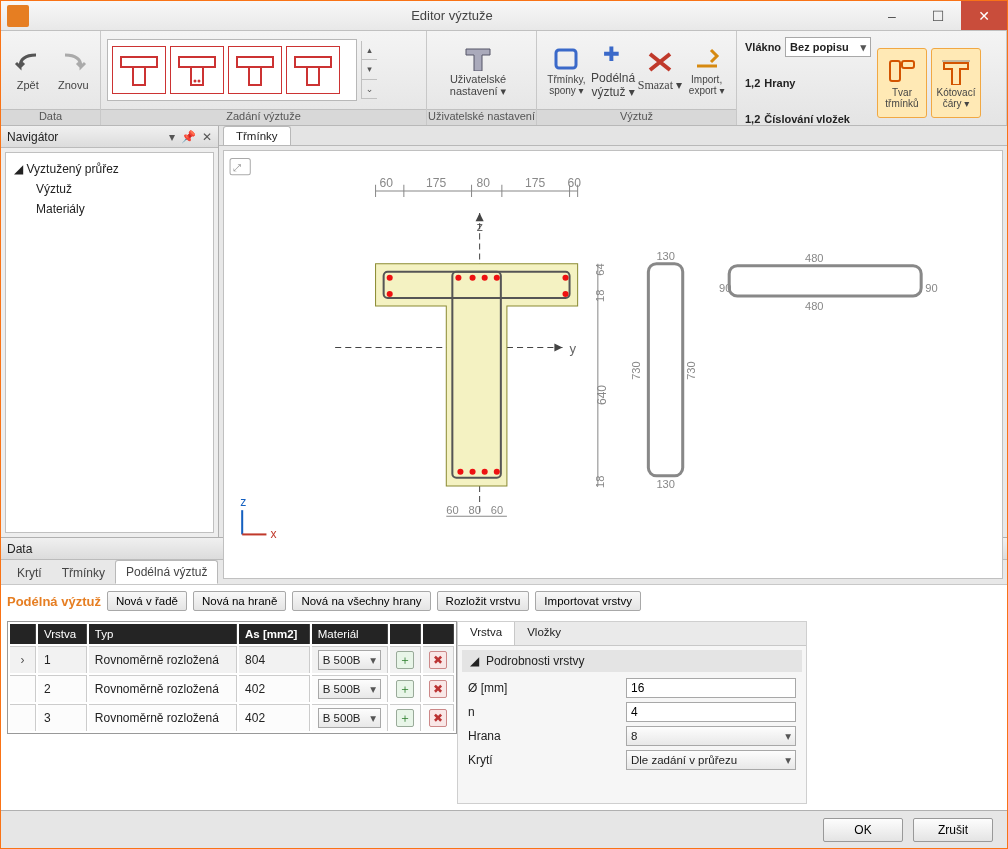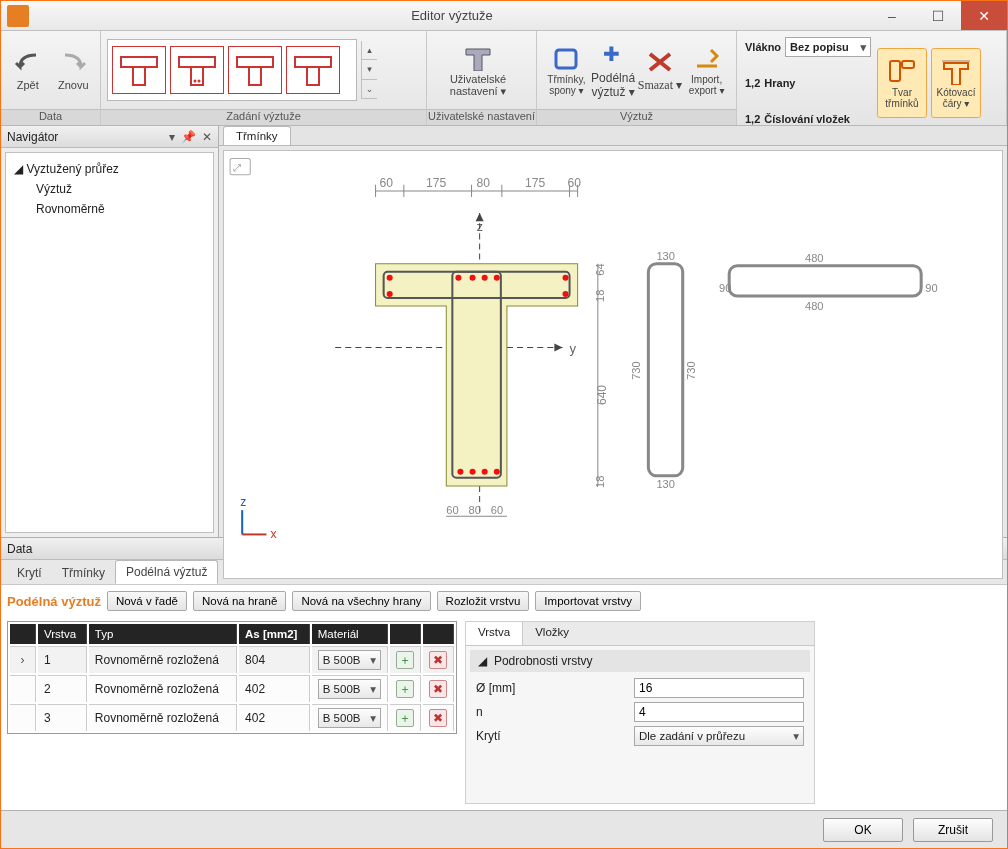--- a/index.html
+++ b/index.html
@@ -37,21 +37,21 @@
 .main{flex:1;display:flex;flex-direction:column;}
 .tabstrip{height:22px;background:#e4e4e4;display:flex;align-items:flex-end;border-bottom:1px solid #b8b8b8;padding-left:4px;}
 .tab{background:#fff;border:1px solid #b8b8b8;border-bottom:none;padding:3px 12px;font-size:11.5px;border-radius:3px 3px 0 0;}
 .canvas{flex:1;background:#fff;border:1px solid #c0c0c0;margin:4px;position:relative;}
 .canvas svg{width:100%;height:100%;}
 .datapanel{height:273px;border-top:1px solid #b0b0b0;display:flex;flex-direction:column;}
 .dp-head{height:22px;background:linear-gradient(#f0f0f0,#dcdcdc);display:flex;align-items:center;justify-content:space-between;padding:0 6px;border-bottom:1px solid #bbb;}
 .dp-tabs{height:24px;display:flex;align-items:flex-end;padding-left:6px;gap:0;}
 .dp-tab{padding:4px 10px;font-size:12px;color:#444;}
 .dp-tab.active{background:#fff;border:1px solid #b8b8b8;border-bottom:1px solid #fff;border-radius:3px 3px 0 0;}
-.dp-body{flex:1;display:flex;gap:8px;padding:6px;overflow:hidden;}
+.dp-body{flex:1;display:flex;gap:0;padding:6px;overflow:hidden;}
 .dleft{flex:0 0 450px;display:flex;flex-direction:column;}
 .drowbtns{display:flex;align-items:center;gap:6px;margin-bottom:4px;}
 .sectlabel{color:#e67e22;font-weight:bold;font-size:13px;}
 .btn{background:linear-gradient(#f8f8f8,#e4e4e4);border:1px solid #a8a8a8;border-radius:2px;padding:3px 8px;font-size:11.5px;}
 .grid{border:1px solid #999;font-size:12px;}
 .grid thead tr{background:#242424;color:#fff;}
 .grid th{padding:4px 6px;text-align:left;font-weight:normal;border-right:1px solid #444;font-size:11.5px;}
 .grid td{padding:3px 6px;border-right:1px solid #ccc;border-top:1px solid #ccc;background:#fcfcfc;}
 .grid tr.sel td{background:#f2f2f2;}
 .rownum{background:#eaeaea;width:26px;text-align:center;color:#555;}
@@ -227,21 +227,21 @@
         <span>Navigátor</span>
         <span class="ctrls">
             <span>▾</span>
             <span>📌</span>
             <span>✕</span>
           </span>
       </div>
       <div class="tree">
         <div class="nd">◢ <span>Vyztužený průřez</span></div>
         <div class="nd child">Výztuž</div>
-        <div class="nd child">Rovnoměrně</div>
+        <div class="nd child">Materiály</div>
       </div>
     </div>
 
     <div class="main">
       <div class="tabstrip">
         <div class="tab">Třmínky</div>
       </div>
       <div class="canvas">
         <svg viewBox="0 0 770 420">
 
@@ -412,20 +412,26 @@
             <div class="ph">◢ &nbsp;<span>Podrobnosti vrstvy</span></div>
             <div class="prow">
               <div class="pl">Ø  [mm]</div>
               <div class="pv"><input class="tinput" value="16" style=""></div>
             </div>
             <div class="prow">
               <div class="pl">n</div>
               <div class="pv"><input class="tinput" value="4" style=""></div>
             </div>
             <div class="prow">
+              <div class="pl">Hrana</div>
+              <div class="pv">
+                  <div class="combo" style="width:100%;">8</div>
+                </div>
+            </div>
+            <div class="prow">
               <div class="pl">Krytí</div>
               <div class="pv">
                   <div class="combo" style="width:100%;">Dle zadání v průřezu</div>
                 </div>
             </div>
           </div>
         </div>
       </div>
     </div>
   </div>

